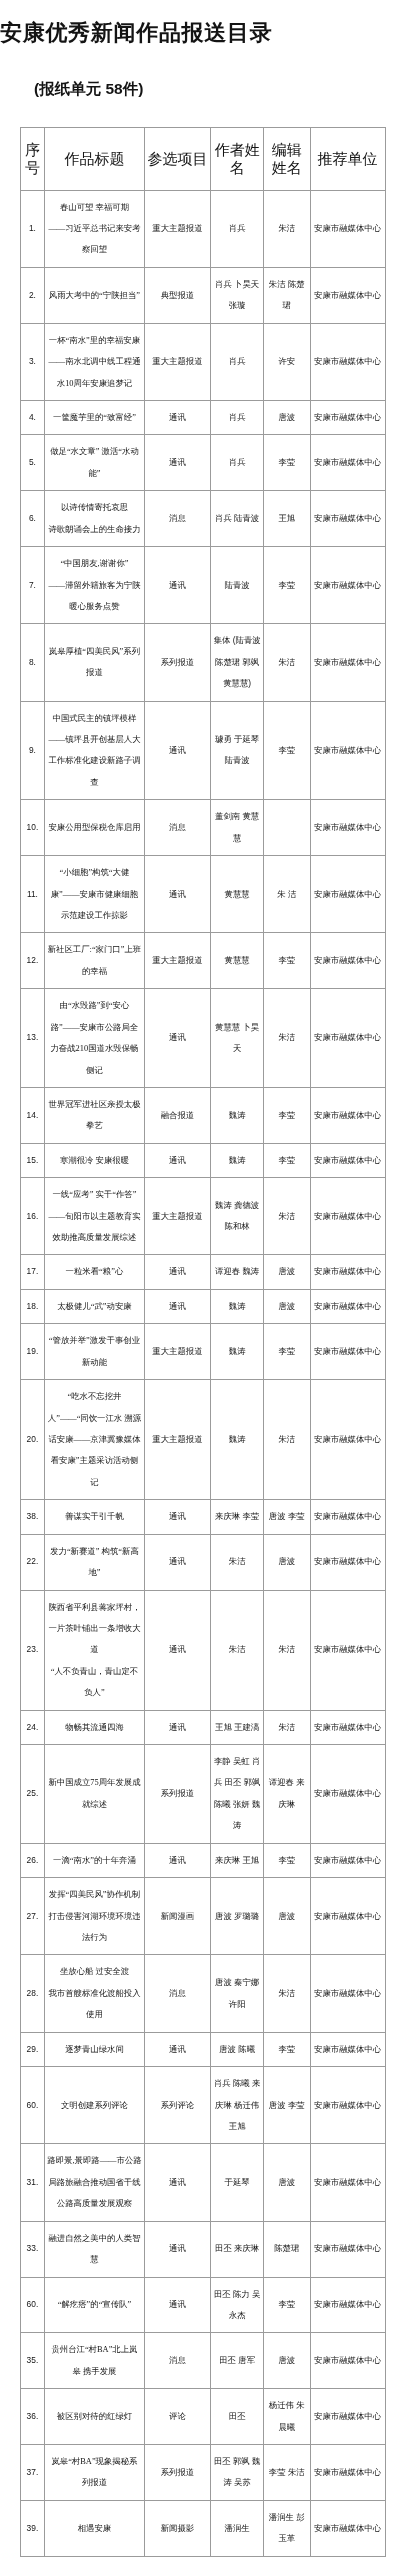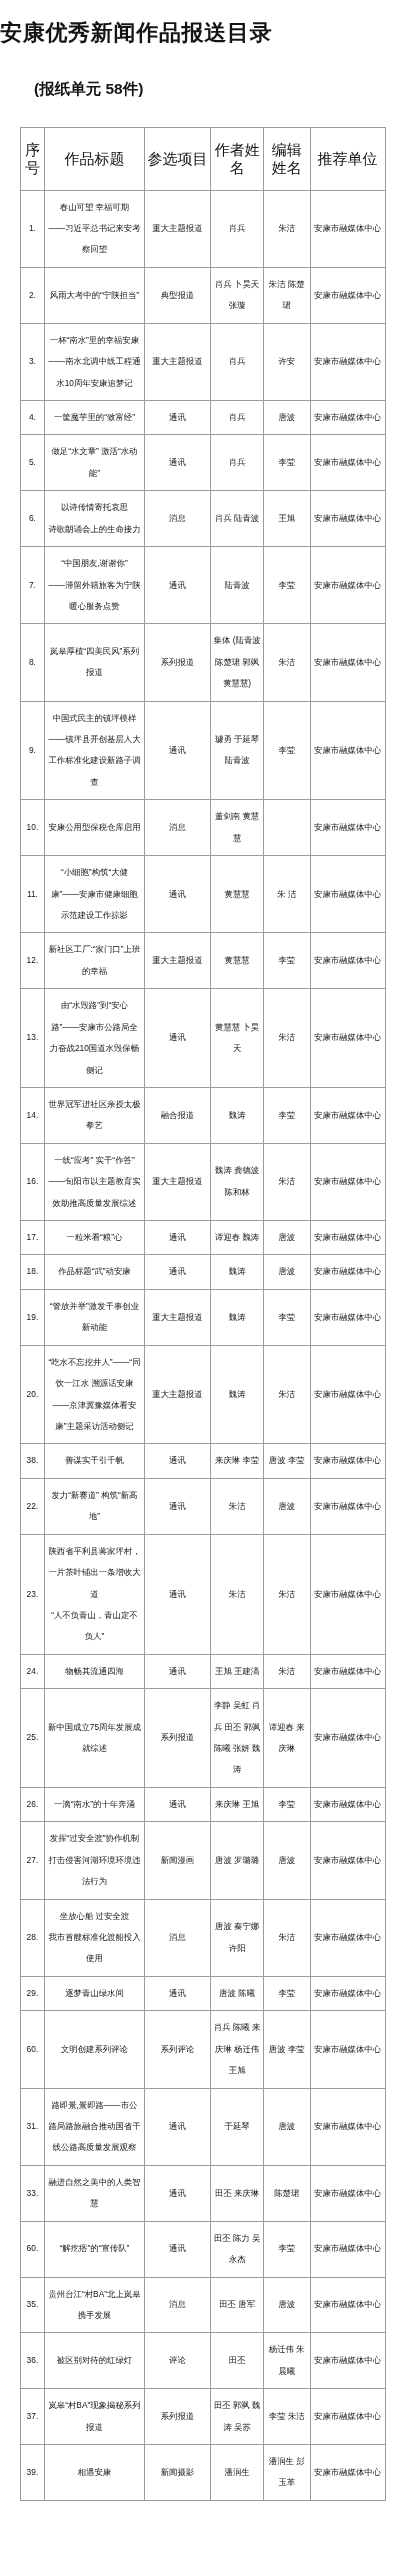--- a/index.html
+++ b/index.html
@@ -44,21 +44,21 @@
     padding:13px 1.4px;
     line-height:1.2;
     font-weight:400;
   }
   .col-no{width:6.8%;}
   .col-title{width:27.2%;}
   .col-cat{width:18.3%;}
   .col-auth{width:14.4%;}
   .col-edit{width:12.8%;}
   .col-unit{width:20.5%;}
-  td.cell-title{white-space:pre-line;}
+  td.cell-title{white-space:pre-line;font-family:Liberation Serif, serif;}
 </style>
 </head>
 <body>
 
 <div class="page">
   <div class="page-title">安康优秀新闻作品报送目录</div>
   <div class="page-subtitle">(报纸单元 58件)</div>
 
   <table class="report">
     <colgroup>
@@ -190,39 +190,47 @@
         </tr>
         <tr>
           <td class="cell-no">14.</td>
           <td class="cell-title">世界冠军进社区亲授太极拳艺</td>
           <td class="cell-category">融合报道</td>
           <td class="cell-authors">魏涛</td>
           <td class="cell-editors">李莹</td>
           <td class="cell-unit">安康市融媒体中心</td>
         </tr>
         <tr>
+          <td class="cell-no">15.</td>
+          <td class="cell-title">寒潮很冷 安康很暖</td>
+          <td class="cell-category">通讯</td>
+          <td class="cell-authors">魏涛</td>
+          <td class="cell-editors">李莹</td>
+          <td class="cell-unit">安康市融媒体中心</td>
+        </tr>
+        <tr>
           <td class="cell-no">16.</td>
           <td class="cell-title">一线“应考” 实干“作答”
 ——旬阳市以主题教育实效助推高质量发展综述</td>
           <td class="cell-category">重大主题报道</td>
           <td class="cell-authors">魏涛 龚德波 陈和林</td>
           <td class="cell-editors">朱洁</td>
           <td class="cell-unit">安康市融媒体中心</td>
         </tr>
         <tr>
           <td class="cell-no">17.</td>
           <td class="cell-title">一粒米看“粮”心</td>
           <td class="cell-category">通讯</td>
           <td class="cell-authors">谭迎春 魏涛</td>
           <td class="cell-editors">唐波</td>
           <td class="cell-unit">安康市融媒体中心</td>
         </tr>
         <tr>
           <td class="cell-no">18.</td>
-          <td class="cell-title">作品标题“武”动安康</td>
+          <td class="cell-title">太极健儿“武”动安康</td>
           <td class="cell-category">通讯</td>
           <td class="cell-authors">魏涛</td>
           <td class="cell-editors">唐波</td>
           <td class="cell-unit">安康市融媒体中心</td>
         </tr>
         <tr>
           <td class="cell-no">19.</td>
           <td class="cell-title">“管放并举”激发干事创业新动能</td>
           <td class="cell-category">重大主题报道</td>
           <td class="cell-authors">魏涛</td>
@@ -281,21 +289,21 @@
         <tr>
           <td class="cell-no">26.</td>
           <td class="cell-title">一滴“南水”的十年奔涌</td>
           <td class="cell-category">通讯</td>
           <td class="cell-authors">来庆琳 王旭</td>
           <td class="cell-editors">李莹</td>
           <td class="cell-unit">安康市融媒体中心</td>
         </tr>
         <tr>
           <td class="cell-no">27.</td>
-          <td class="cell-title">发挥“过安全渡”协作机制打击侵害河湖环境环境违法行为</td>
+          <td class="cell-title">发挥“四美民风”协作机制打击侵害河湖环境环境违法行为</td>
           <td class="cell-category">新闻漫画</td>
           <td class="cell-authors">唐波 罗璐璐</td>
           <td class="cell-editors">唐波</td>
           <td class="cell-unit">安康市融媒体中心</td>
         </tr>
         <tr>
           <td class="cell-no">28.</td>
           <td class="cell-title">坐放心船 过安全渡
 我市首艘标准化渡船投入使用</td>
           <td class="cell-category">消息</td>

